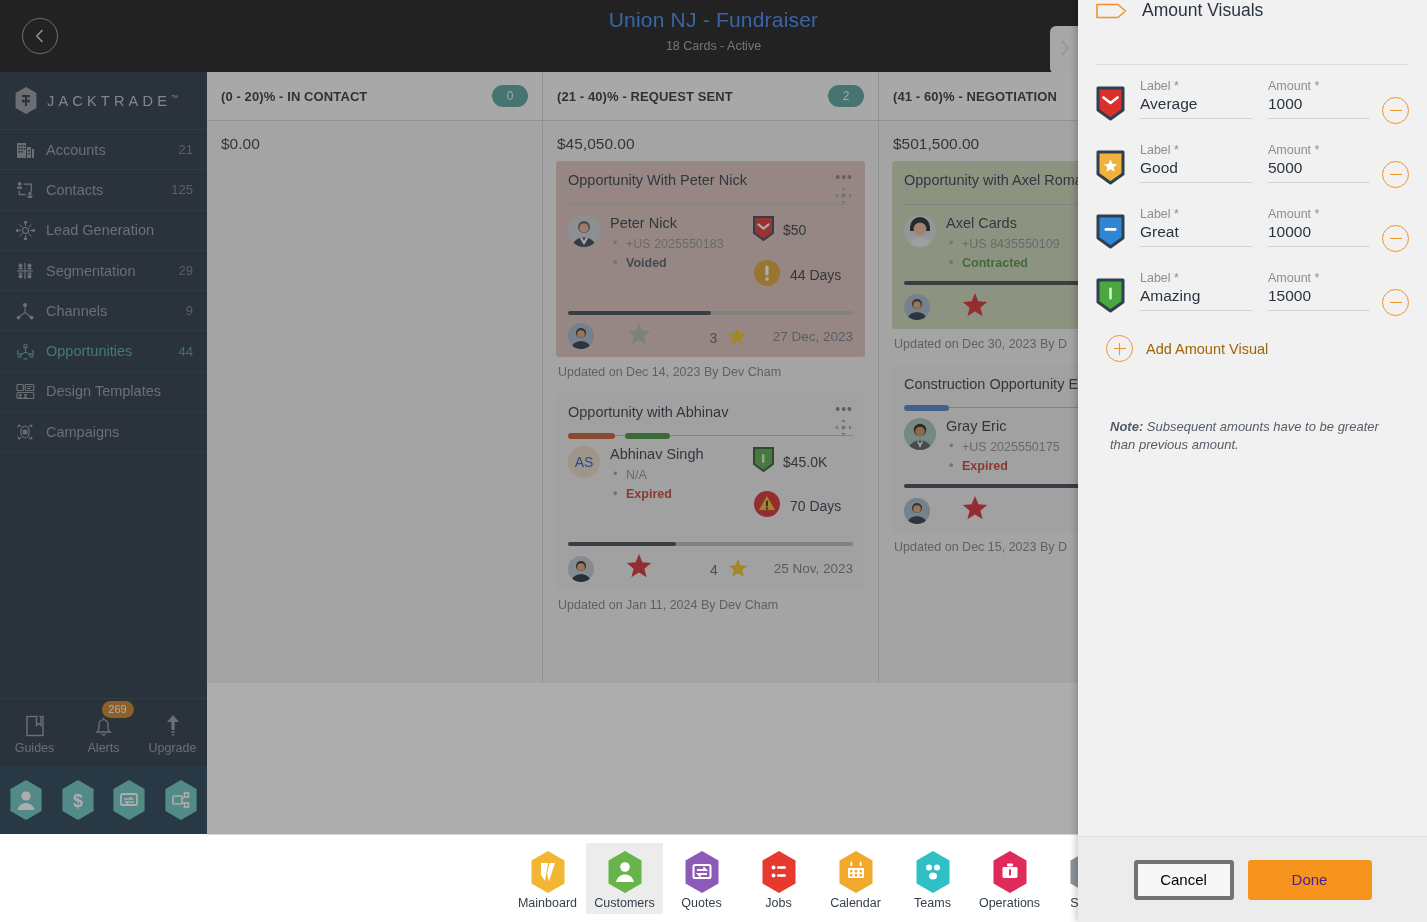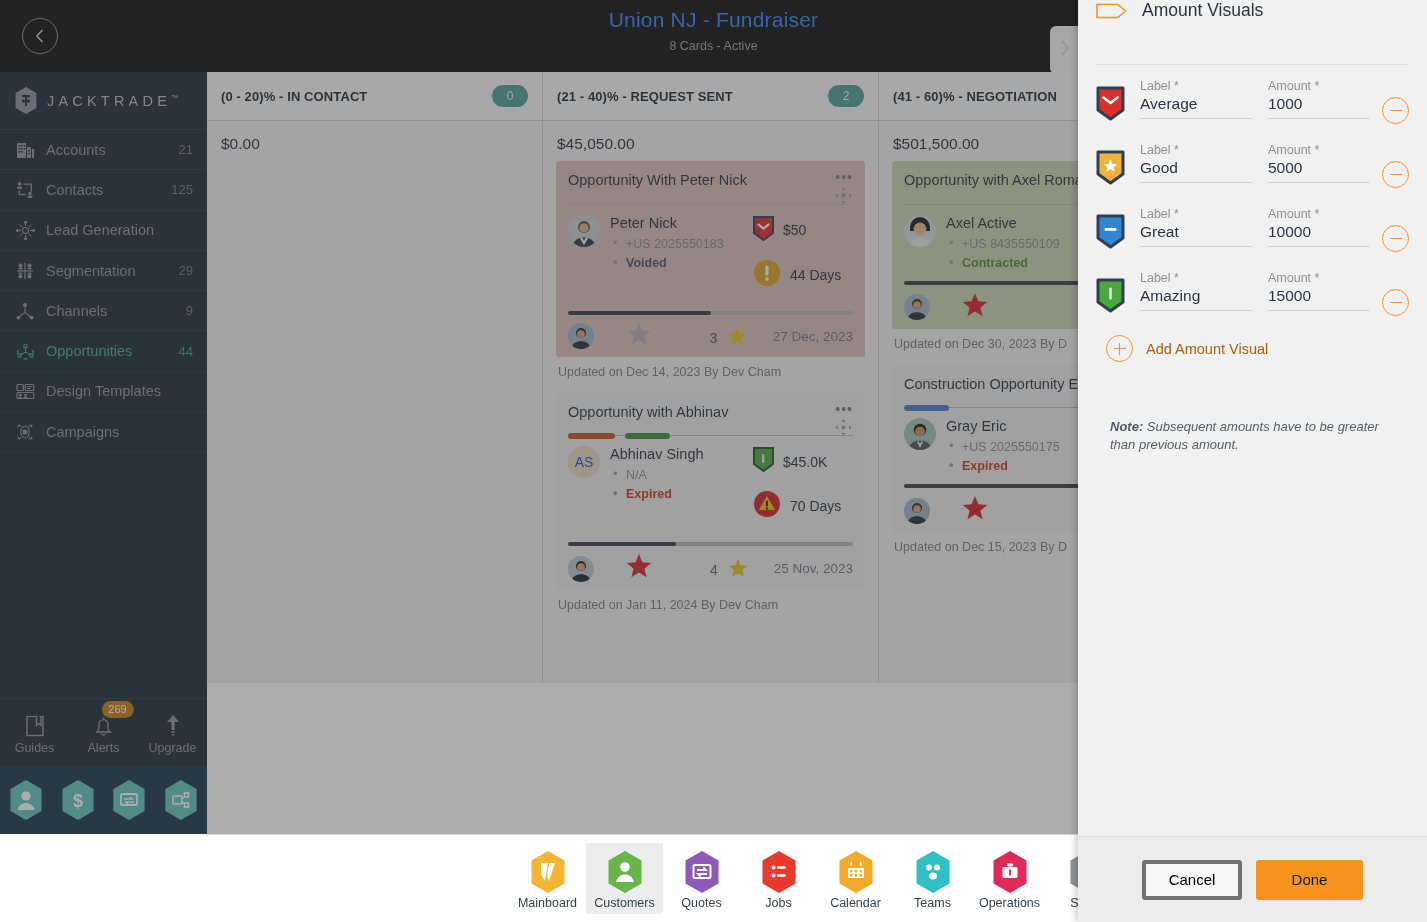--- a/index.html
+++ b/index.html
@@ -183,21 +183,21 @@
   .note b { font-style: italic; }
 
   .panel-foot {
     position: absolute; left: 0; bottom: 0; width: 349px; height: 86px;
     background: #ececec; display: flex; align-items: center; justify-content: center;
     gap: 14px; border-top: 1px solid #e0e0e0;
   }
   .btn { height: 40px; border-radius: 3px; font-size: 15px; cursor: pointer;
     display: flex; align-items: center; justify-content: center; }
   .btn-cancel { width: 100px; background: #f7f7f7; color: #000000; border: 4px solid #737373; }
-  .btn-done { width: 107px; background: #f7941d; color: #0f172a; }
+  .btn-done { width: 124px; background: #f7941d; color: #4c1d95; }
 
   .scroll-strip { position: absolute; left: 0; bottom: 0; width: 207px; height: 88px;
     background: #ffffff; z-index: 6; }
 </style>
 </head>
 <body>
 
 <div class="board">
   <div class="col">
     <div class="col-head">
@@ -391,21 +391,21 @@
             <div class="avatar">
               <svg width="32" height="32" viewBox="0 0 32 32">
                   <rect width="32" height="32" fill="#d4d9dd"></rect>
                   <path d="M6 12a10 10 0 0120 0v4H6z" fill="#1d1d1d"></path>
                   <circle cx="16" cy="14" r="6.4" fill="#e8b694"></circle>
                   <path d="M9 14c0-4 3-7 7-7s7 3 7 7v-3c0-3-3-5-7-5s-7 2-7 5z" fill="#1d1d1d"></path>
                   <path d="M4 32c1.6-7 6.6-9.6 12-9.6S26.4 25 28 32z" fill="#e7e7e7"></path>
                 </svg>
             </div>
             <div>
-              <div class="person-name">Axel Active</div>
+              <div class="person-name">Axel Cards</div>
               <div class="meta-line">+US 8435550109</div>
               <div class="meta-line bold-green">Contracted</div>
             </div>
           </div>
           <div class="card-mid-right"></div>
         </div>
         <div class="progress">
             <i style="width:100%"></i>
           </div>
         <div class="card-foot">
@@ -821,21 +821,21 @@
 
 <div class="topbar">
   <div class="back-circle">
     <span>
       <svg width="16" height="16" viewBox="0 0 16 16" fill="none" stroke="#c5c9ce" stroke-width="1.7" stroke-linecap="round" stroke-linejoin="round">
           <path d="M10 2.5L4.8 8l5.2 5.5"></path>
         </svg>
     </span>
   </div>
   <div class="topbar-title">Union NJ - Fundraiser</div>
-  <div class="topbar-sub">8 Cards - Active</div>
+  <div class="topbar-sub">18 Cards - Active</div>
   <div class="next-arrow">
     <span>
       <svg width="14" height="18" viewBox="0 0 14 18" fill="none" stroke="#c9d6de" stroke-width="1.8" stroke-linecap="round" stroke-linejoin="round">
           <path d="M4.5 2.5L10 9l-5.5 6.5"></path>
         </svg>
     </span>
   </div>
 </div>
 
 <div class="dim-overlay"></div>

